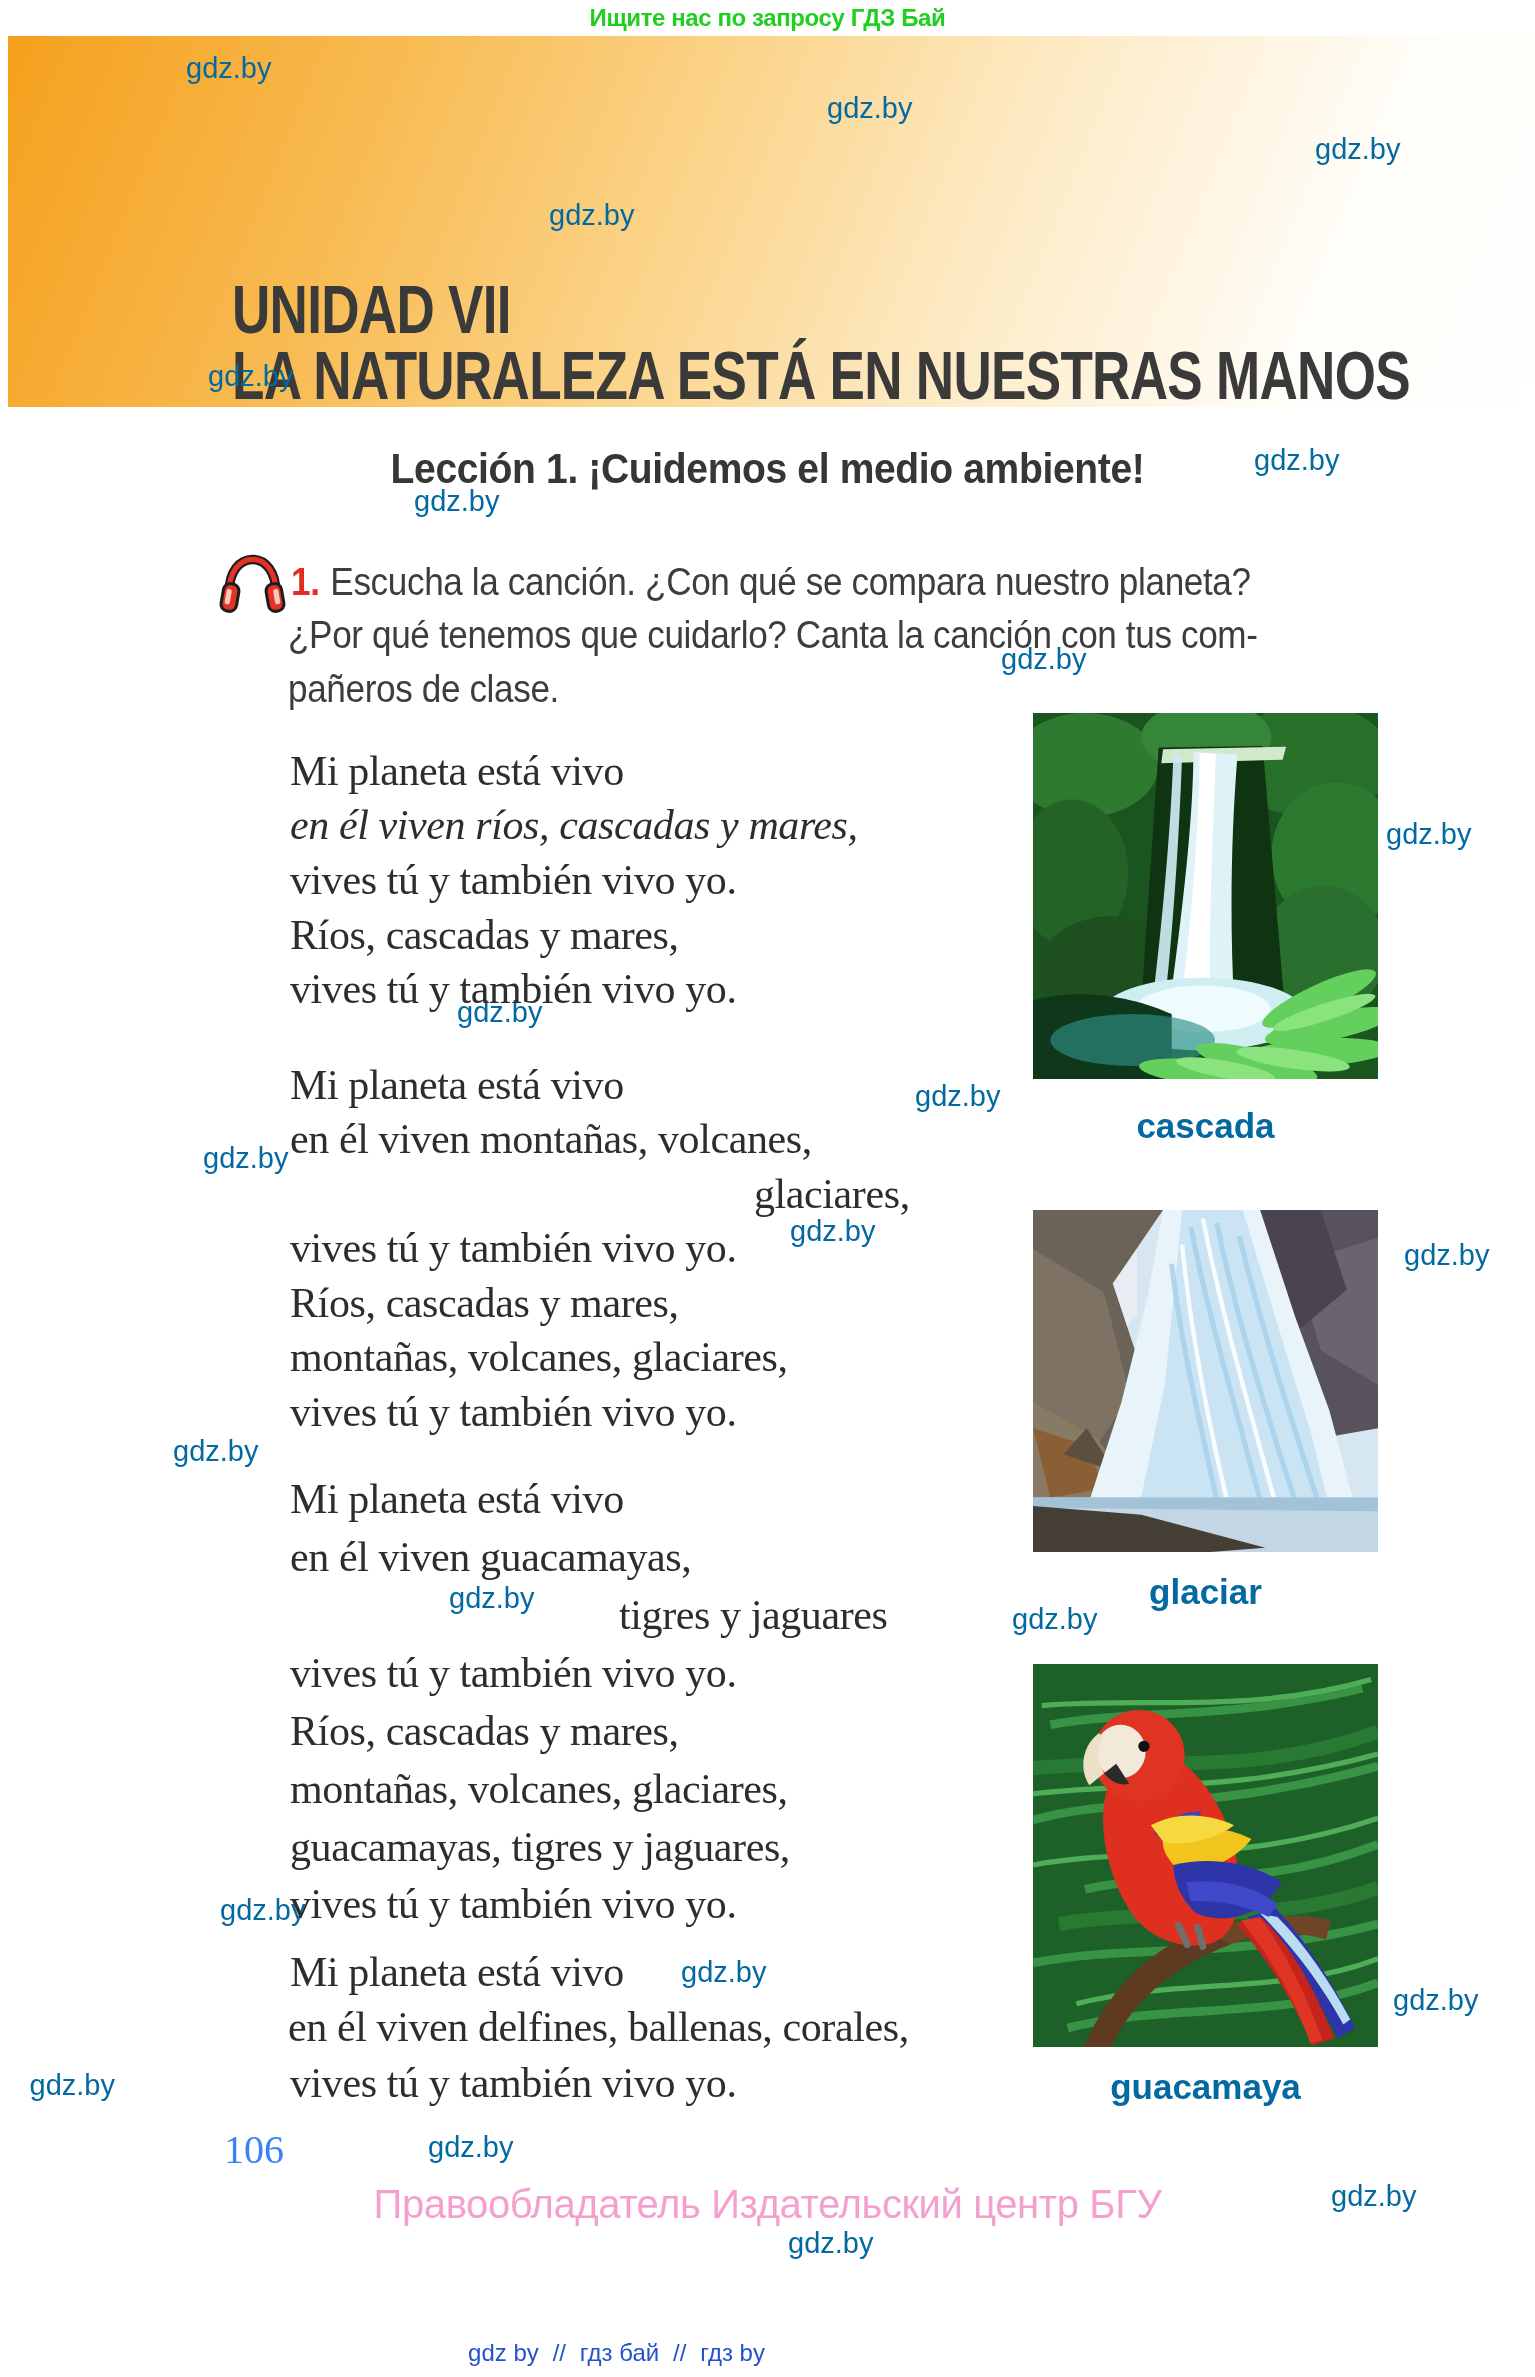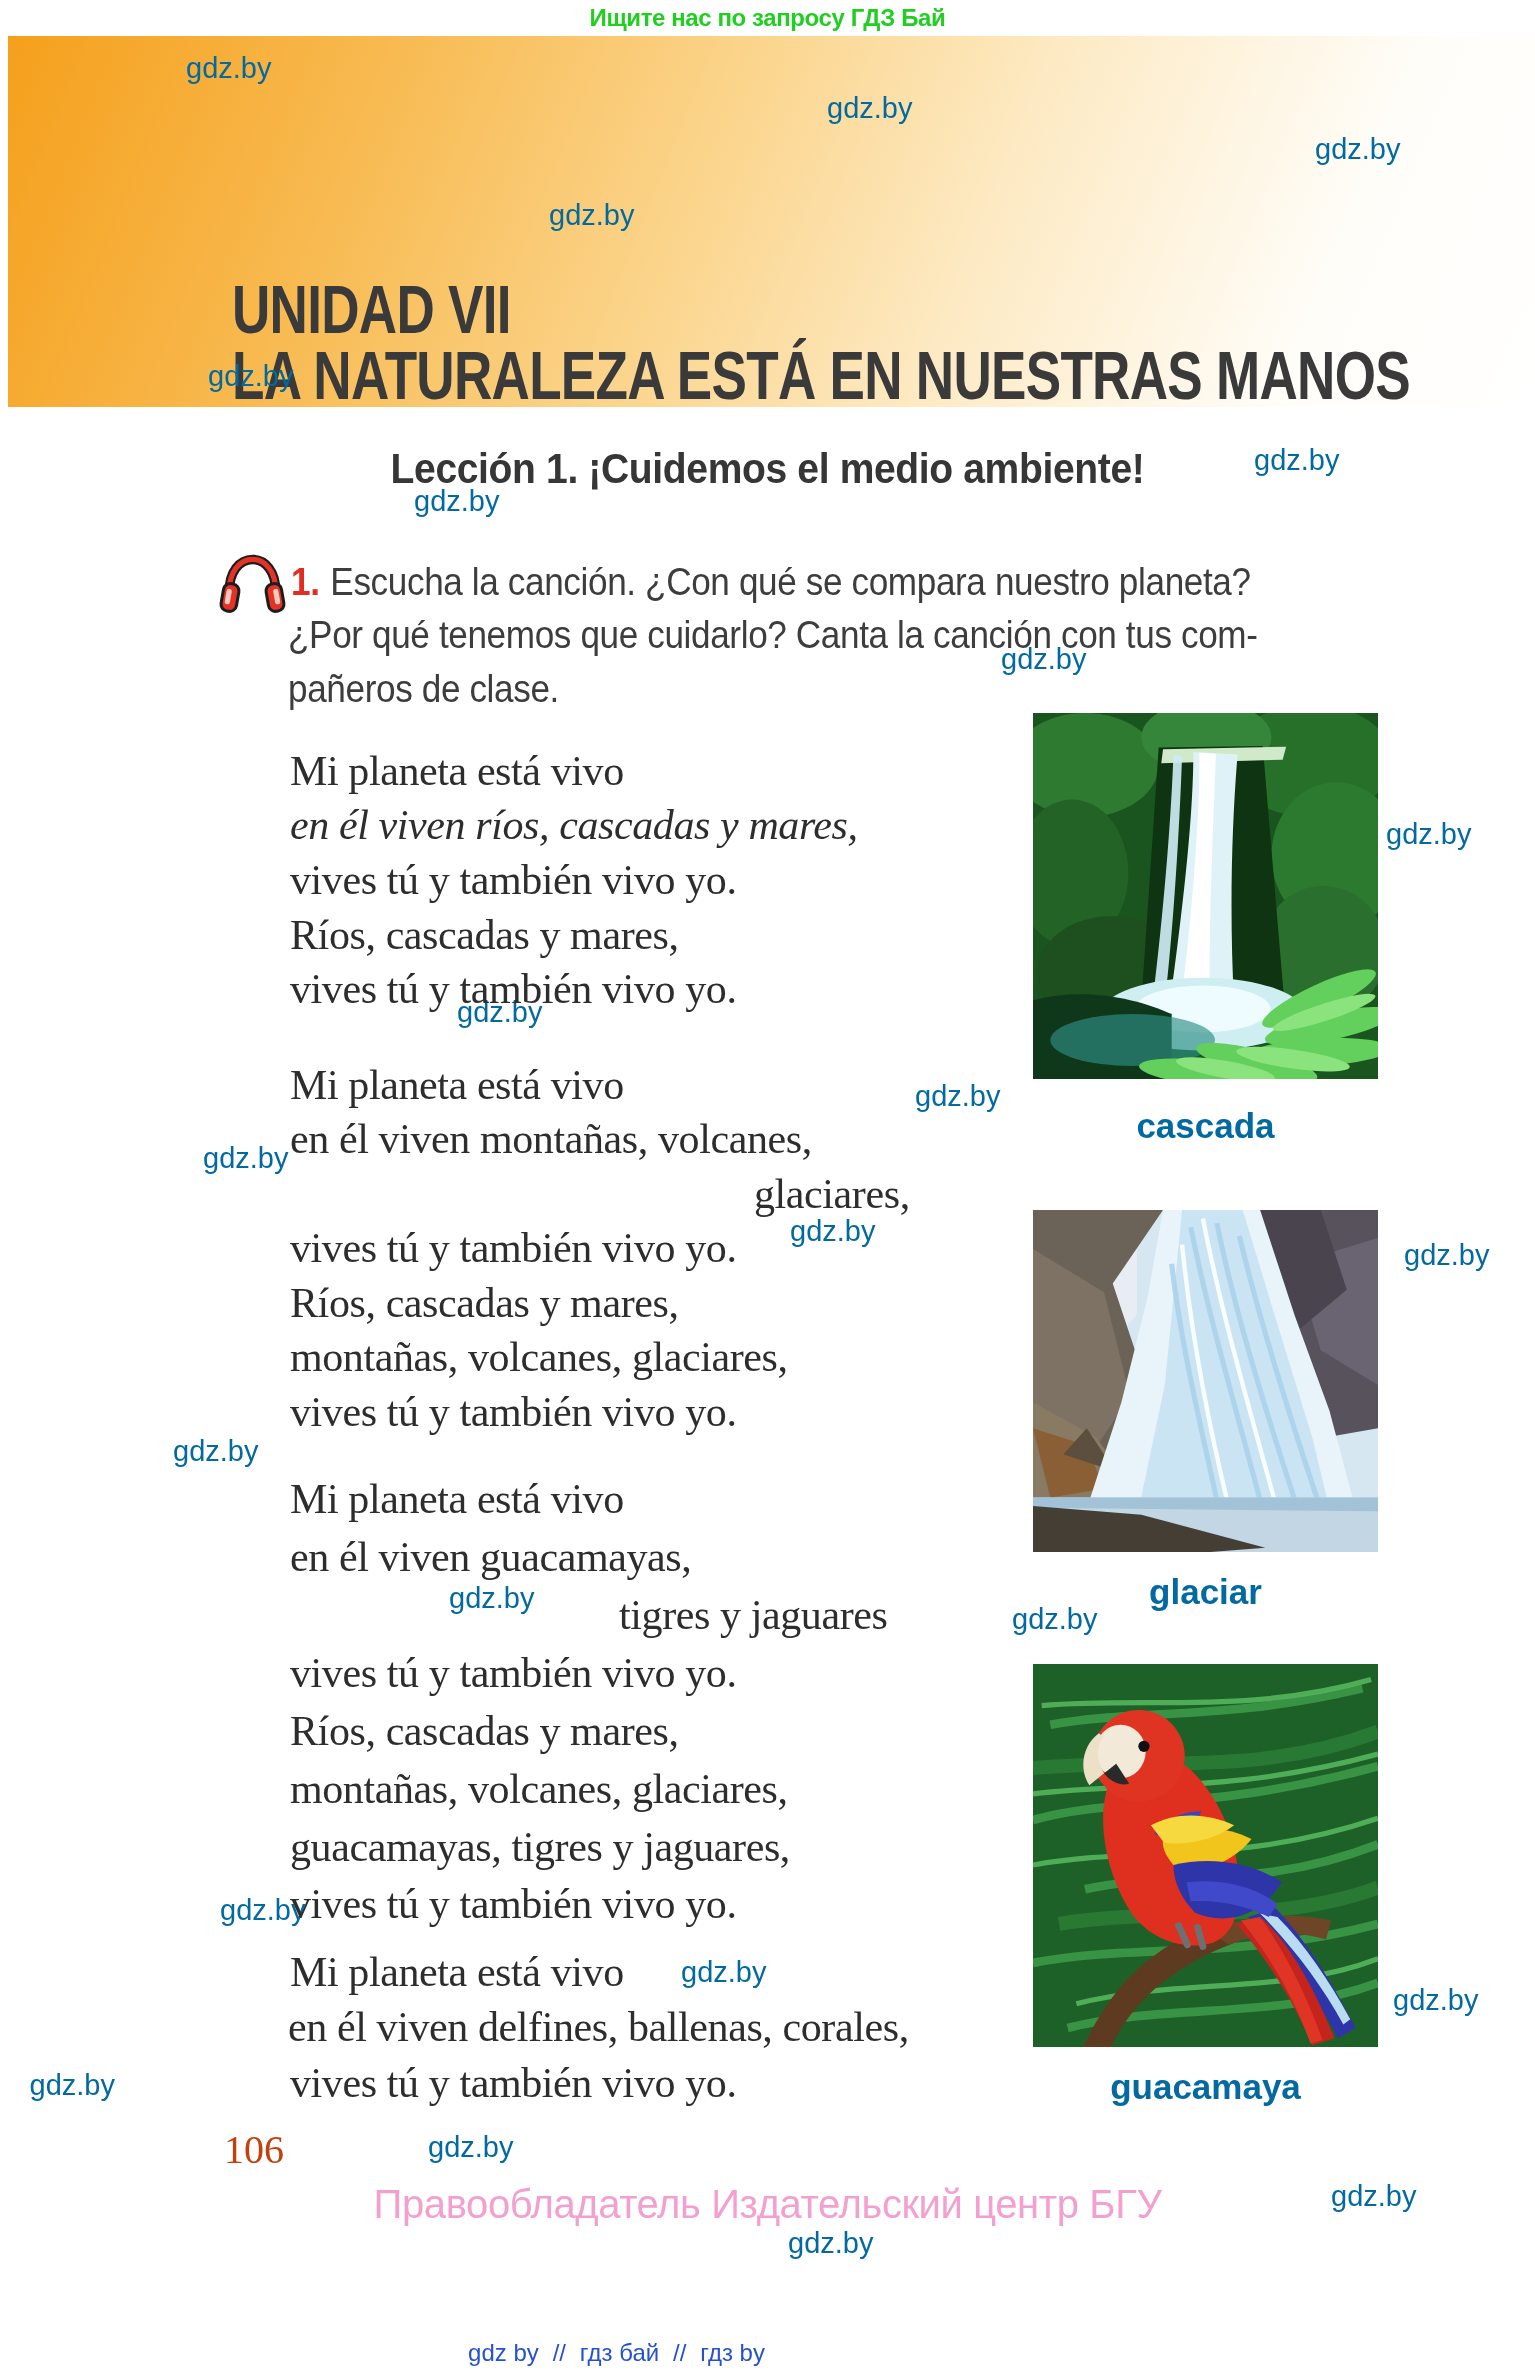--- a/index.html
+++ b/index.html
@@ -41,21 +41,21 @@
     font:400 42px "Liberation Serif",serif;color:#2d2d2d;letter-spacing:-0.4px;
   }
   .figure{position:absolute;width:345px;overflow:hidden;}
   .figure svg{display:block;width:100%;height:100%;}
   .caption{
     position:absolute;left:1033px;width:345px;text-align:center;
     font:700 35px "Liberation Sans",sans-serif;color:#0369a1;
   }
   .page-num{
     position:absolute;left:224px;top:2126px;
-    font:400 40px "Liberation Serif",serif;color:#c2410c;
+    font:400 40px "Liberation Serif",serif;color:#3b82f6;
   }
   .copyright{
     position:absolute;left:0;top:2182px;width:1535px;text-align:center;
     font:400 40px "Liberation Sans",sans-serif;color:#f4a0cf;letter-spacing:-0.4px;
   }
   .footer-links{
     position:absolute;left:0;top:2339px;width:1233px;text-align:center;
     font:400 24px "Liberation Sans",sans-serif;color:#2551cd;
   }
   .footer-links a{color:#2551cd;text-decoration:none;margin:0 5.2px;}

